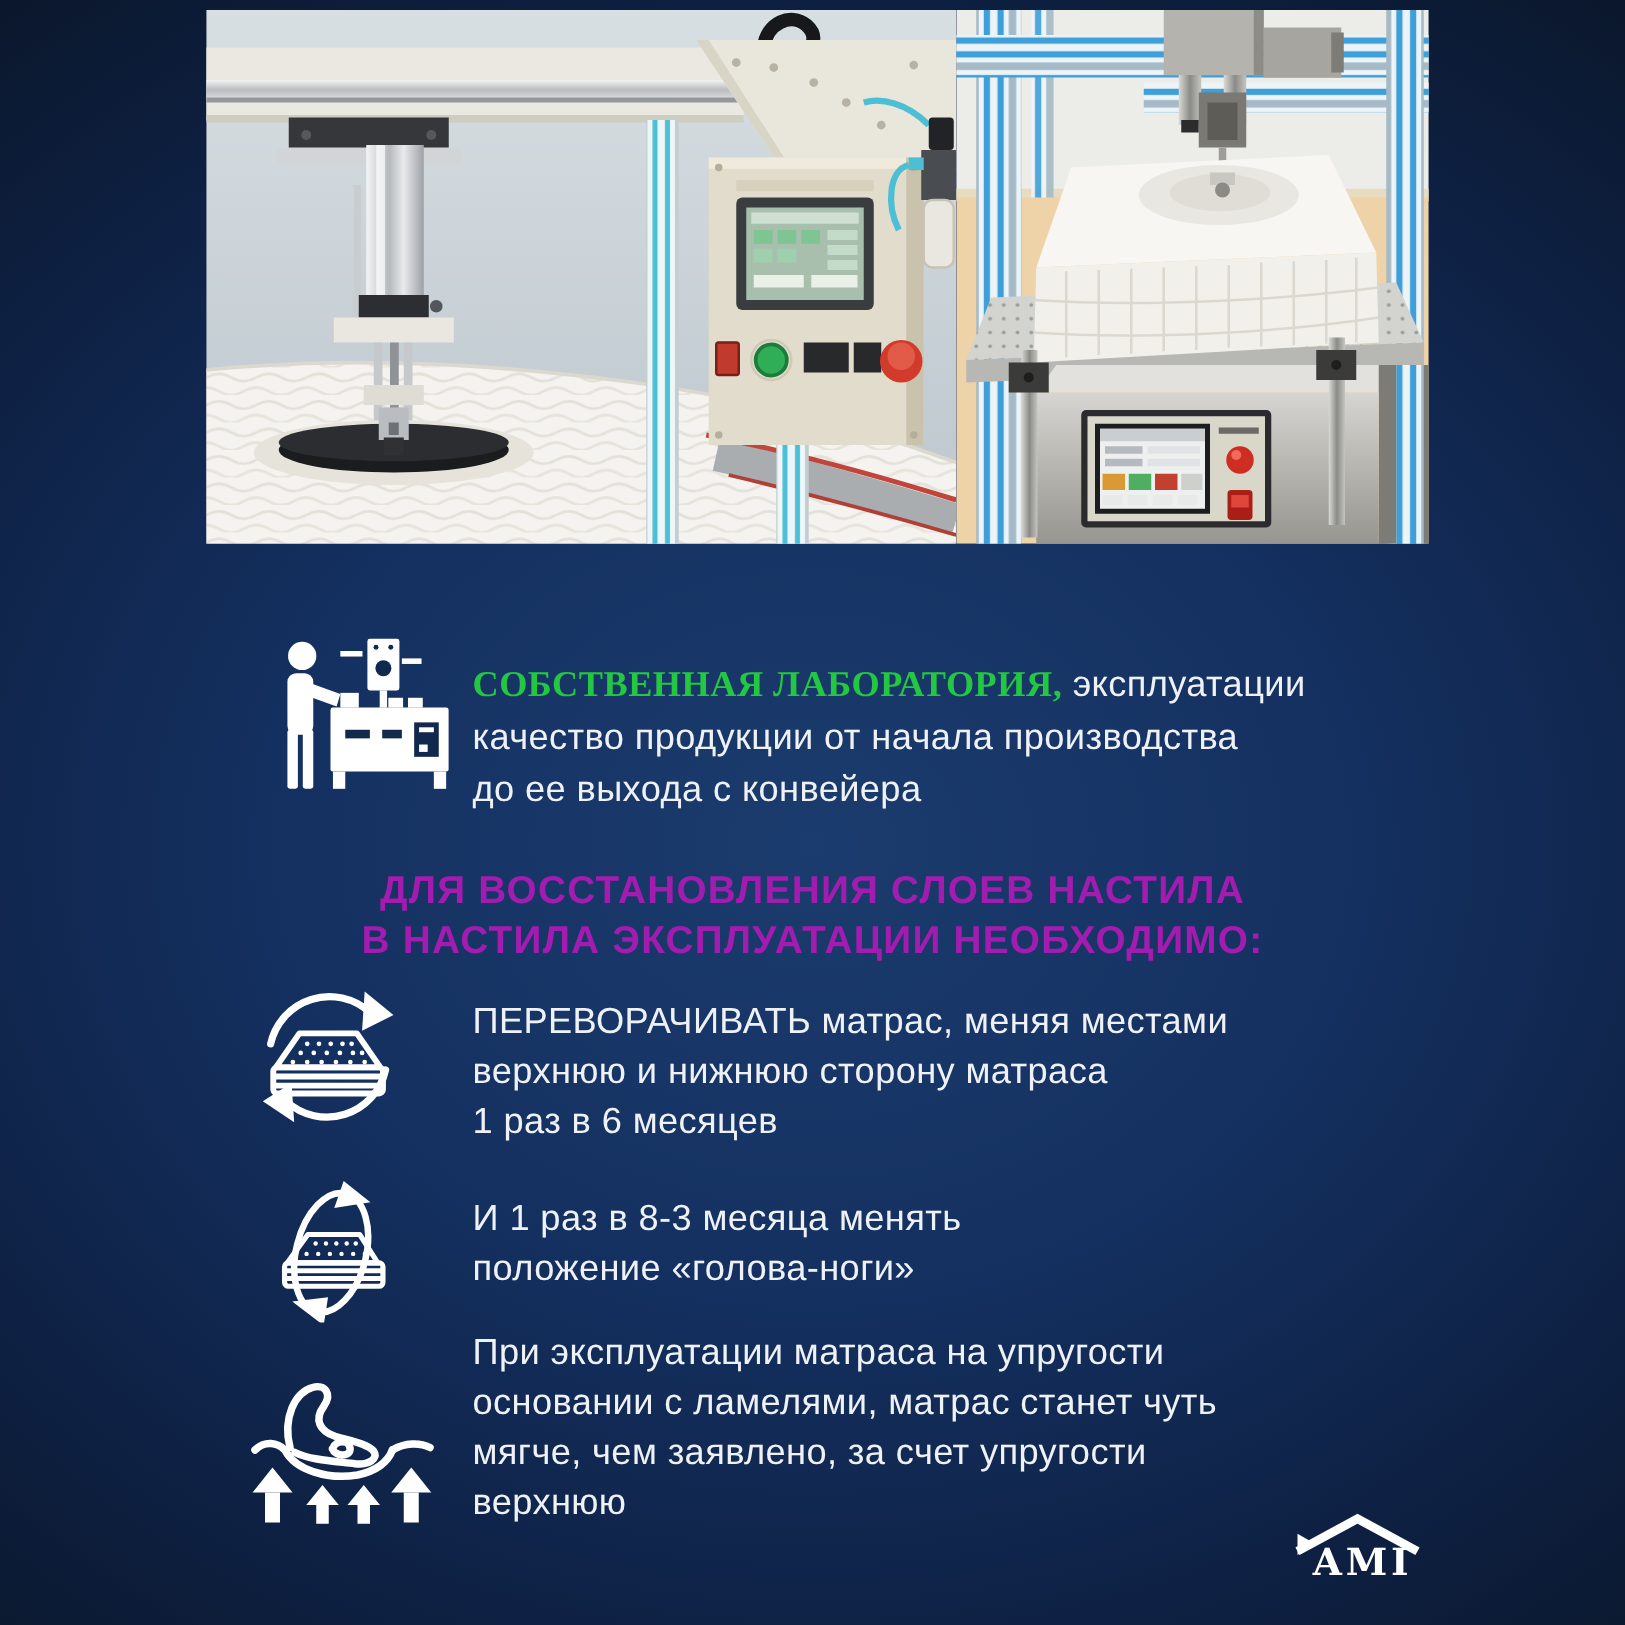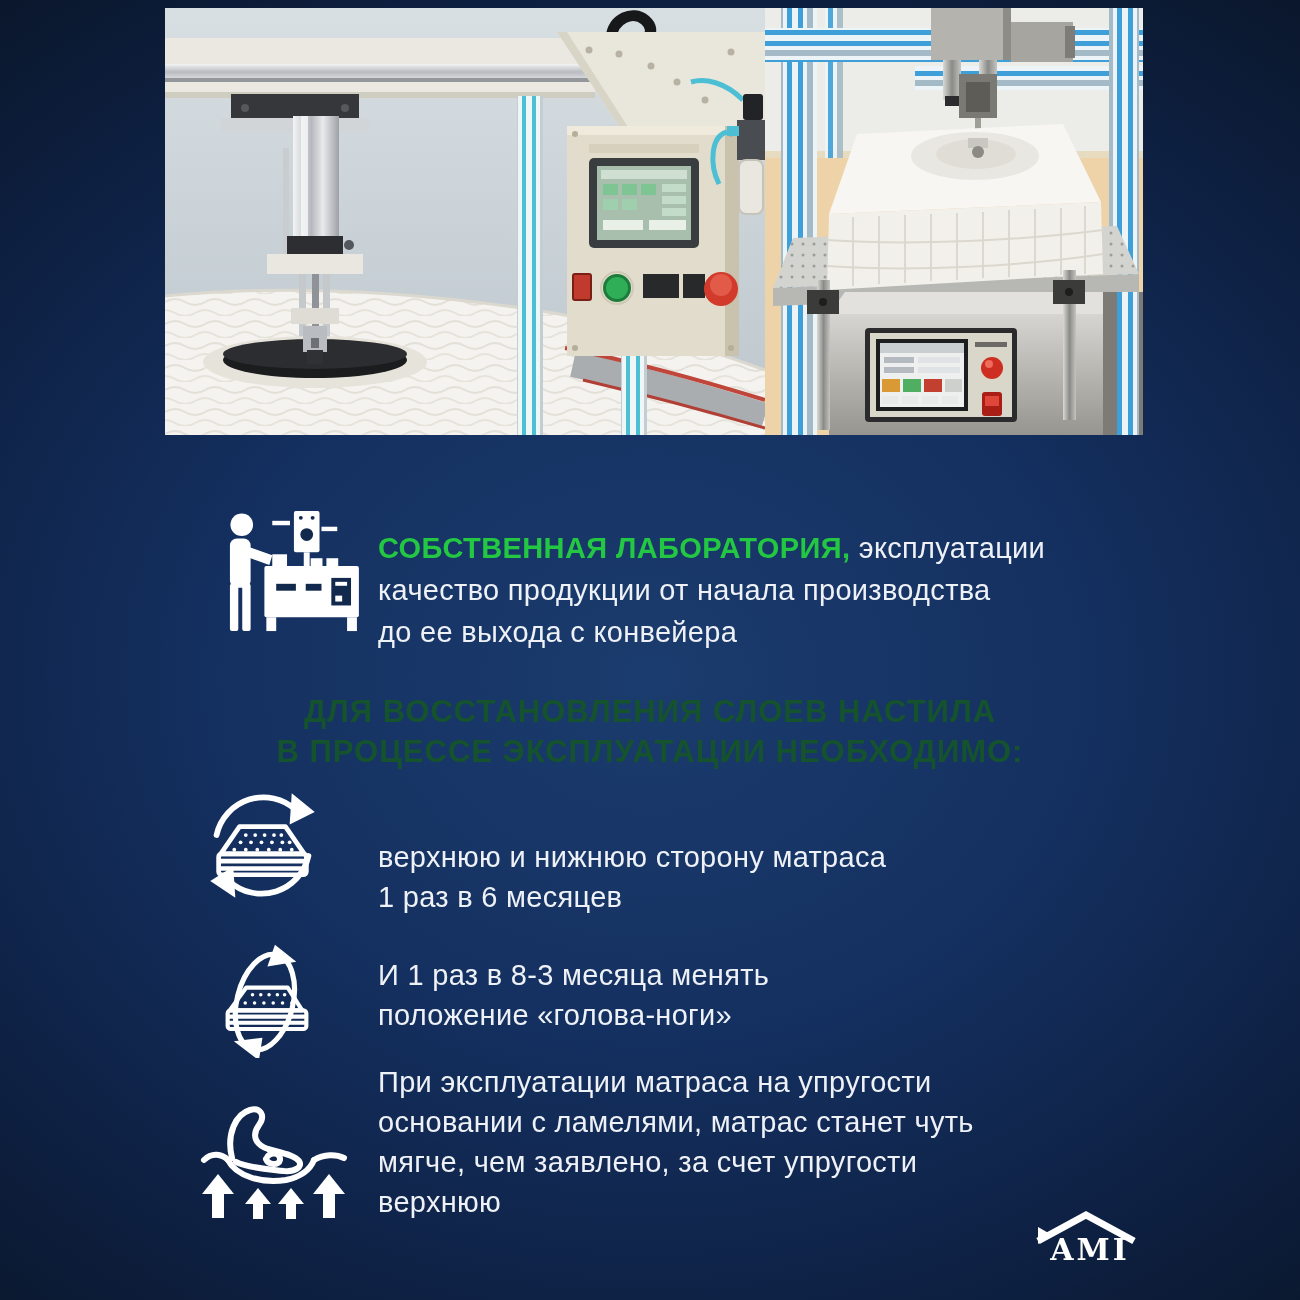--- a/index.html
+++ b/index.html
@@ -11,24 +11,24 @@
   }
   .photos{position:absolute;left:165px;top:8px;width:978px;height:427px;display:flex;}
   .photo{height:427px;display:block;}
   .photo-left{width:600px;}
   .photo-right{width:378px;}
   .photo svg{display:block;width:100%;height:100%;}
 
   .intro-row{position:absolute;left:210px;top:505px;width:920px;}
   .intro-icon{position:absolute;left:3px;top:4px;width:152px;height:126px;}
   .intro-text{position:absolute;left:168px;top:22px;font-size:29px;line-height:42px;color:#eef1f6;letter-spacing:0.3px;white-space:nowrap;}
-  .hl{color:#23c742;font-weight:bold;letter-spacing:0.4px;}
+  .hl{color:#23c742;font-weight:bold;letter-spacing:0.4px;font-family:Liberation Serif, serif;}
 
   .section-heading{position:absolute;left:0;top:692px;width:1300px;text-align:center;
-    color:#14532d;font-weight:bold;font-size:31px;line-height:40px;letter-spacing:1px;}
+    color:#a21caf;font-weight:bold;font-size:31px;line-height:40px;letter-spacing:1px;}
 
   .bullet{position:absolute;left:195px;width:940px;}
   .bullet-icon{position:absolute;}
   .bullet-text{position:absolute;left:183px;top:0;font-size:29px;line-height:40px;color:#eef1f6;letter-spacing:0.3px;white-space:nowrap;}
   #bullet-1{top:797px;}
   #bullet-1 .bullet-icon{left:9px;top:-10px;width:117px;height:117px;}
   #bullet-2{top:955px;}
   #bullet-2 .bullet-icon{left:19px;top:-13px;width:106px;height:116px;}
   #bullet-3{top:1062px;}
   #bullet-3 .bullet-icon{left:1px;top:36px;width:155px;height:122px;}
@@ -311,21 +311,21 @@
   <div class="intro-text">
     <span class="hl">СОБСТВЕННАЯ ЛАБОРАТОРИЯ,</span>
     <span>эксплуатации</span><br>
     <span>качество продукции от начала производства</span><br>
     <span>до ее выхода с конвейера</span>
   </div>
 </div>
 
 <div class="section-heading">
   <div>ДЛЯ ВОССТАНОВЛЕНИЯ СЛОЕВ НАСТИЛА</div>
-  <div>В ПРОЦЕССЕ ЭКСПЛУАТАЦИИ НЕОБХОДИМО:</div>
+  <div>В НАСТИЛА ЭКСПЛУАТАЦИИ НЕОБХОДИМО:</div>
 </div>
 
 <div class="bullet" id="bullet-1">
   <svg class="bullet-icon" viewBox="0 0 112 112">
     <g stroke="#ffffff" stroke-width="5.5" fill="none" stroke-linecap="round">
       <path d="M12,46 A46,46 0 0 1 88,22"></path>
       <path d="M100,66 A46,46 0 0 1 24,90"></path>
     </g>
     <polygon points="84,6 106,24 82,36" fill="#ffffff"></polygon>
     <polygon points="28,76 6,90 30,106" fill="#ffffff"></polygon>
@@ -349,21 +349,21 @@
         <circle cx="82" cy="53" r="1.8"></circle>
       <circle cx="29" cy="60" r="1.8"></circle>
         <circle cx="40" cy="60" r="1.8"></circle>
         <circle cx="51" cy="60" r="1.8"></circle>
         <circle cx="62" cy="60" r="1.8"></circle>
         <circle cx="73" cy="60" r="1.8"></circle>
         <circle cx="84" cy="60" r="1.8"></circle>
     </g>
   </svg>
   <div class="bullet-text">
-    <br>
+    <span>ПЕРЕВОРАЧИВАТЬ матрас, меняя местами</span><br>
     <span>верхнюю и нижнюю сторону матраса</span><br>
     <span>1 раз в 6 месяцев</span>
   </div>
 </div>
 
 <div class="bullet" id="bullet-2">
   <svg class="bullet-icon" viewBox="0 0 100 112">
     <g transform="rotate(14 48 58)">
       <ellipse cx="48" cy="58" rx="27" ry="47" stroke="#ffffff" stroke-width="5" fill="none"></ellipse>
       <polygon points="44,2 68,13 42,24" fill="#ffffff"></polygon>

